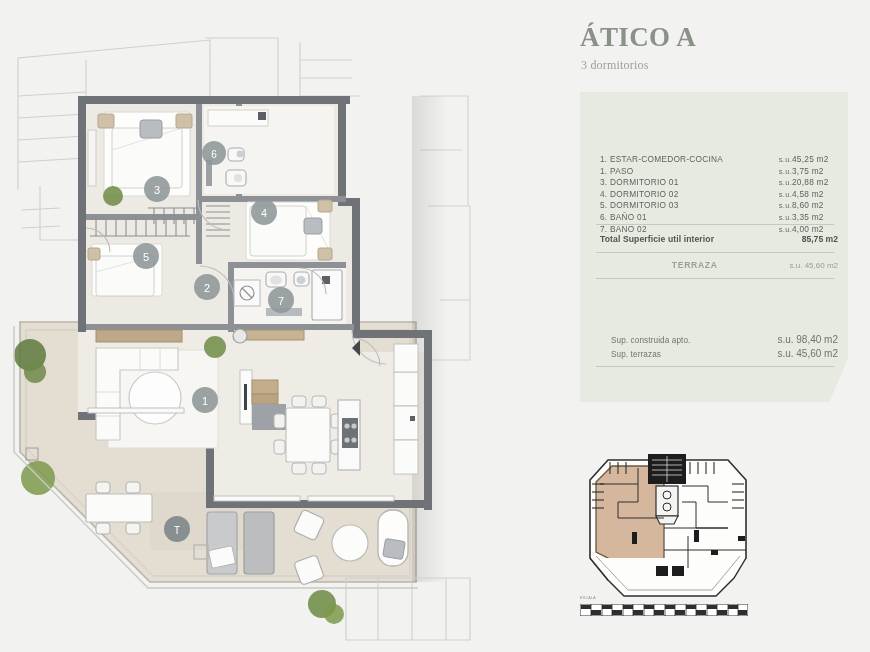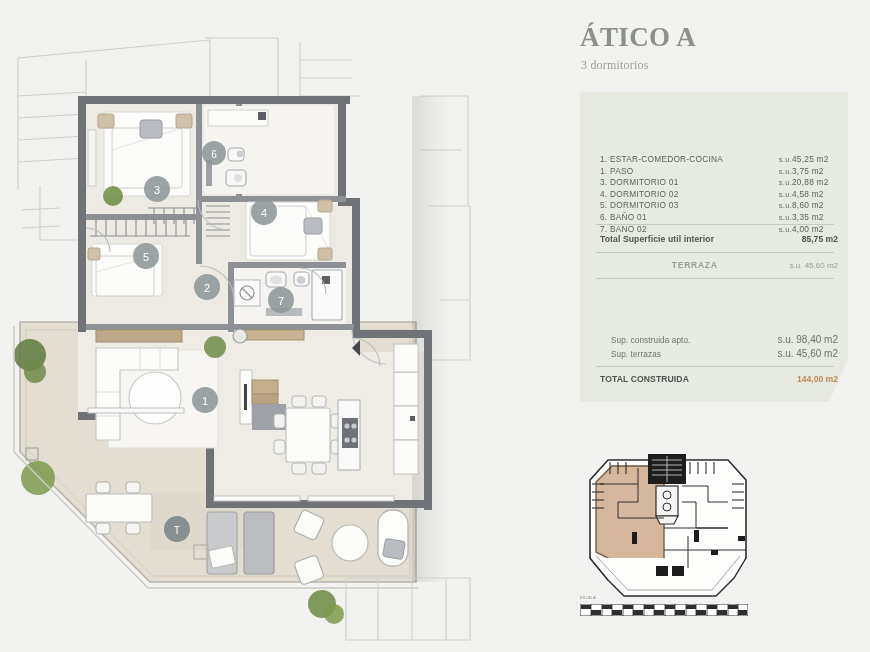--- a/index.html
+++ b/index.html
@@ -471,24 +471,20 @@
       <span class="tval">s.u. 98,40 m2</span>
     </div>
 
     <div class="tot-row small" style="top:348px">
       <span class="tlabel">Sup. terrazas</span>
       <span class="tval">s.u. 45,60 m2</span>
     </div>
 
     <div class="hr" style="top:366px"></div>
 
-    <div class="tot-row accent" style="top:374px">
-      <span class="tlabel">TOTAL CONSTRUIDA</span>
-      <span class="tval">144,00 m2</span>
-    </div>
 
     <div id="keyplan">
       <svg width="180" height="175" viewBox="0 0 180 175" xmlns="http://www.w3.org/2000/svg">
 
         <path d="M12 40 L30 20 L150 20 L168 40 L168 118 L150 140 L30 140 L12 118 Z" fill="#fdfdfc" stroke="#2e2e2e" stroke-width="1.6"></path>
 
         <path d="M18 42 L34 26 L86 26 L86 128 L50 128 L18 112 Z" fill="#d4b79d" stroke="#6b5741" stroke-width="1.3"></path>
 
         <path d="M12 118 L30 140 L46 156 L138 156 L156 138 L168 118" fill="#fdfdfc" stroke="#2e2e2e" stroke-width="1.4"></path>
         <path d="M18 116 L50 150 L134 150 L162 116" fill="none" stroke="#8e8e8e" stroke-width="0.8"></path>

